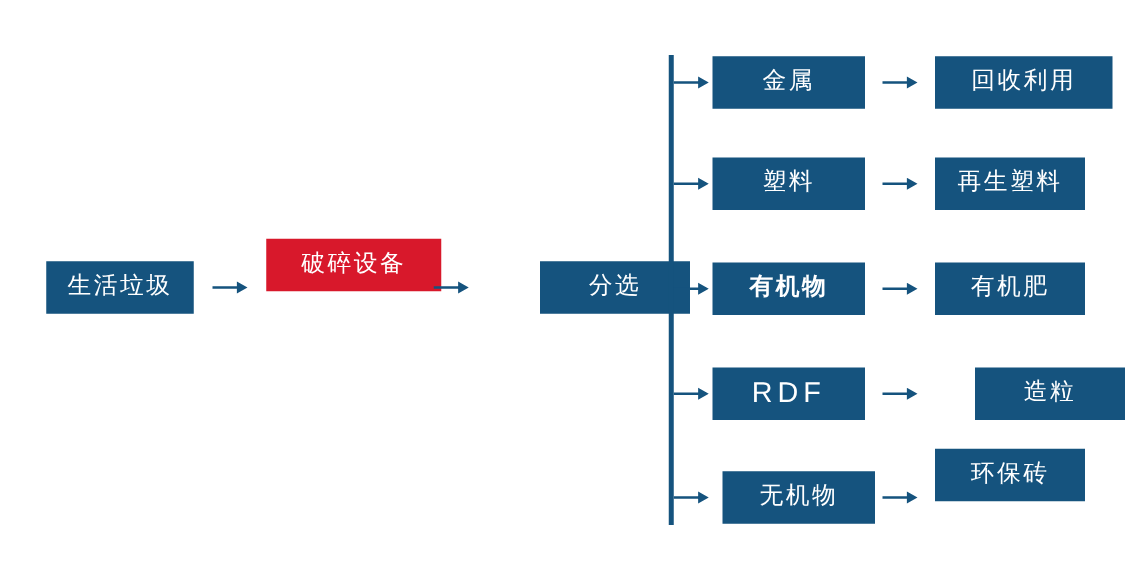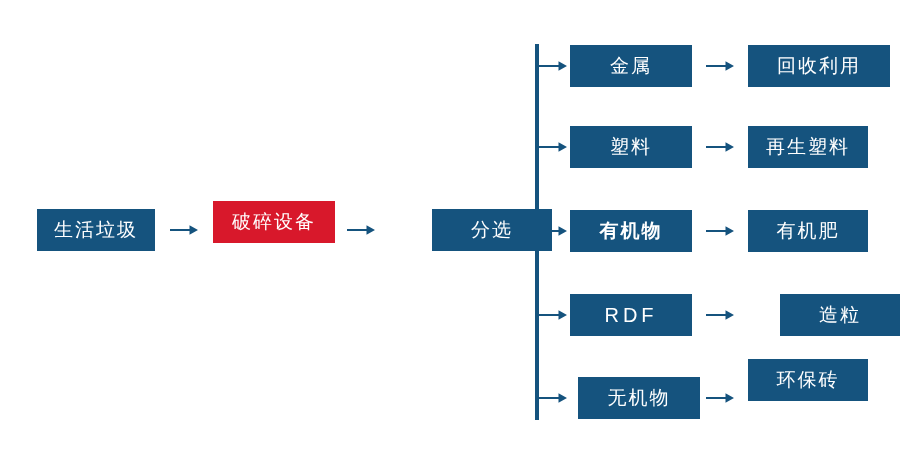--- a/index.html
+++ b/index.html
@@ -31,21 +31,21 @@
     padding-bottom: 1px;
   }
   .box-blue { background: #15537E; }
   .box-red  { background: #D8182B; }
   .box .box-label {
     display: block;
     transform: translateY(-0.5px);
   }
   .box-rdf .box-label {
     letter-spacing: 4px;
-    font-size: 20px;
+    font-size: 23px;
   }
   .arrow {
     position: absolute;
     width: 34px;
     height: 30px;
     color: #15537E;
     display: flex;
     align-items: center;
     justify-content: center;
     pointer-events: none;
@@ -64,21 +64,21 @@
   <div class="box box-blue" style="left:37px; top:209px; width:118px; height:42px;">
     <span class="box-label">生活垃圾</span>
   </div>
 
   <div class="arrow" style="left:167px; top:215px;">
     <svg width="34" height="30" viewBox="0 0 34 30" aria-hidden="true">
       <path d="M3 14.0 H22.5 V10.2 L31 15 L22.5 19.8 V16.0 H3 Z" fill="currentColor"></path>
     </svg>
   </div>
 
-  <div class="box box-red" style="left:213px; top:201px; width:122px; height:42px;">
+  <div class="box box-red" style="left:213px; top:191px; width:140px; height:42px;">
     <span class="box-label">破碎设备</span>
   </div>
 
   <div class="arrow" style="left:344px; top:215px;">
     <svg width="34" height="30" viewBox="0 0 34 30" aria-hidden="true">
       <path d="M3 14.0 H22.5 V10.2 L31 15 L22.5 19.8 V16.0 H3 Z" fill="currentColor"></path>
     </svg>
   </div>
 
   <div class="box box-blue" style="left:388px; top:209px; width:120px; height:42px;margin-left:44px;">

